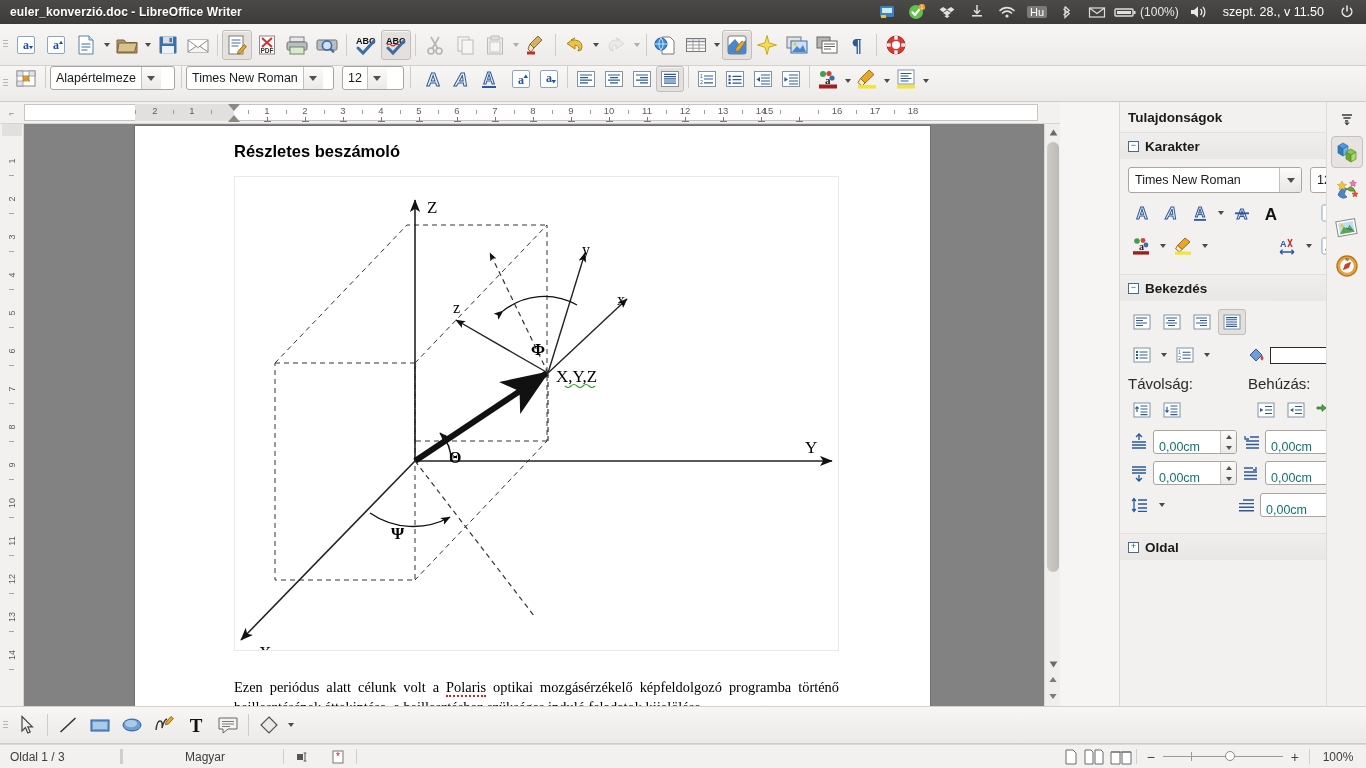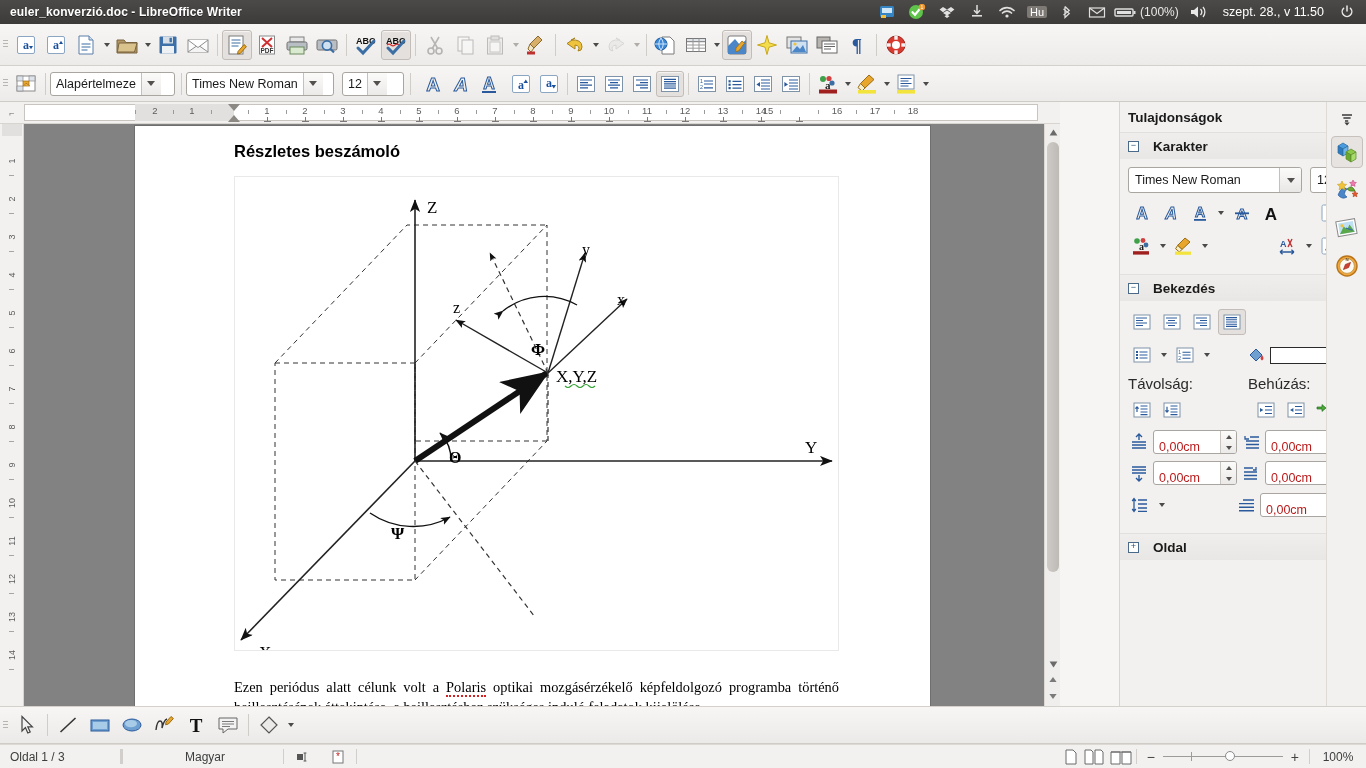--- a/index.html
+++ b/index.html
@@ -35,21 +35,21 @@
   #toolbar1 {
     position:absolute; left:0; top:24px; width:1366px; height:42px;
     background: linear-gradient(#f7f6f5, #edebe9);
     border-bottom:1px solid #d4d0cc;
     display:flex; align-items:center;
   }
   #toolbar2 {
     position:absolute; left:0; top:66px; width:1366px; height:36px;
     background: linear-gradient(#f7f6f5, #edebe9);
     border-bottom:1px solid #cfcbc7;
-    display:flex; align-items:center;
+    display:flex; align-items:flex-start;
   }
   .grip {
     width:11px; height:100%; display:flex; align-items:center; justify-content:center;
     flex:0 0 auto;
   }
   .grip i {
     display:block; width:5px; height:9px;
     background-image: repeating-linear-gradient(to bottom, #b8b4b0 0 1px, transparent 1px 3px);
   }
   .tb-btn {
@@ -187,37 +187,37 @@
   .sbSection { border-top:1px solid #e2e0de; }
   .sbTitle {
     height:26px; display:flex; align-items:center; gap:6px; padding:0 8px;
     background:linear-gradient(#f0eeec,#e9e7e5);
   }
   .sbTitle .exp {
     width:11px;height:11px;border:1px solid #4a6a8a; background:#fff;
     display:flex;align-items:center;justify-content:center; font-size:9px; line-height:9px; color:#23527a;
     font-family:"Liberation Mono", monospace;
   }
-  .sbTitle .label { font-size:13.5px; font-weight:bold; color:#1a1a1a;margin-left:8px; }
+  .sbTitle .label { font-size:13.5px; font-weight:bold; color:#1a1a1a; }
   .sbTitle .more {
     margin-left:auto; width:15px;height:13px;border:1px solid #3b6ea5;border-radius:1px;background:#fff;
     display:flex;align-items:flex-end;justify-content:center;
   }
   .sbTitle .more i { display:block;width:11px;height:6px;background:#e8f0f8;border-top:1px solid #3b6ea5; margin-bottom:1px;}
   .sbBody { padding:8px; }
   .row { display:flex; align-items:center; gap:2px; margin-bottom:7px; }
   .sbcombo { height:26px; border:1px solid #a9a5a1; border-radius:3px; background:#fff; display:flex; overflow:hidden; }
   .sbcombo .val { display:flex;align-items:center;padding:0 6px;font-size:12.5px;color:#1a1a1a;white-space:nowrap;overflow:hidden;}
   .sbcombo .cbtn { width:22px; border-left:1px solid #c4c0bc; background:linear-gradient(#fbfbfa,#e9e7e5); display:flex;align-items:center;justify-content:center;}
   .sbcombo .cbtn::after{content:"";border-left:4px solid transparent;border-right:4px solid transparent;border-top:5px solid #53504d;}
   .sbbtn { width:28px;height:26px;border-radius:3px;border:1px solid transparent; display:flex;align-items:center;justify-content:center; }
   .sbbtn.active { background:#e3e0dd;border-color:#c2bdb8; }
   .hdr-lbl { font-size:15px; color:#2a2a2a; }
   .spin { height:24px; border:1px solid #a9a5a1; border-radius:3px; background:#fff; display:flex; overflow:hidden; }
-  .spin .v { display:flex;align-items:center;padding:16px 5px; font-size:12.5px; color:#b91c1c; }
+  .spin .v { display:flex;align-items:center;padding:16px 5px; font-size:12.5px; color:#0f766e; }
   .spin .btns { width:16px; border-left:1px solid #c9c5c1; display:flex; flex-direction:column; background:linear-gradient(#fbfbfa,#eceae8);}
   .spin .btns i { flex:1; display:flex;align-items:center;justify-content:center; }
   .spin .btns i.up::after{content:"";border-left:3px solid transparent;border-right:3px solid transparent;border-bottom:4px solid #53504d;}
   .spin .btns i.dn::after{content:"";border-left:3px solid transparent;border-right:3px solid transparent;border-top:4px solid #53504d;}
 
   #sbTabs {
     position:absolute; left:1326px; top:102px; width:40px; height:604px;
     background:#f2f1f0; border-left:1px solid #dedad6;
     display:flex; flex-direction:column; align-items:center; padding-top:6px; gap:6px;
   }

